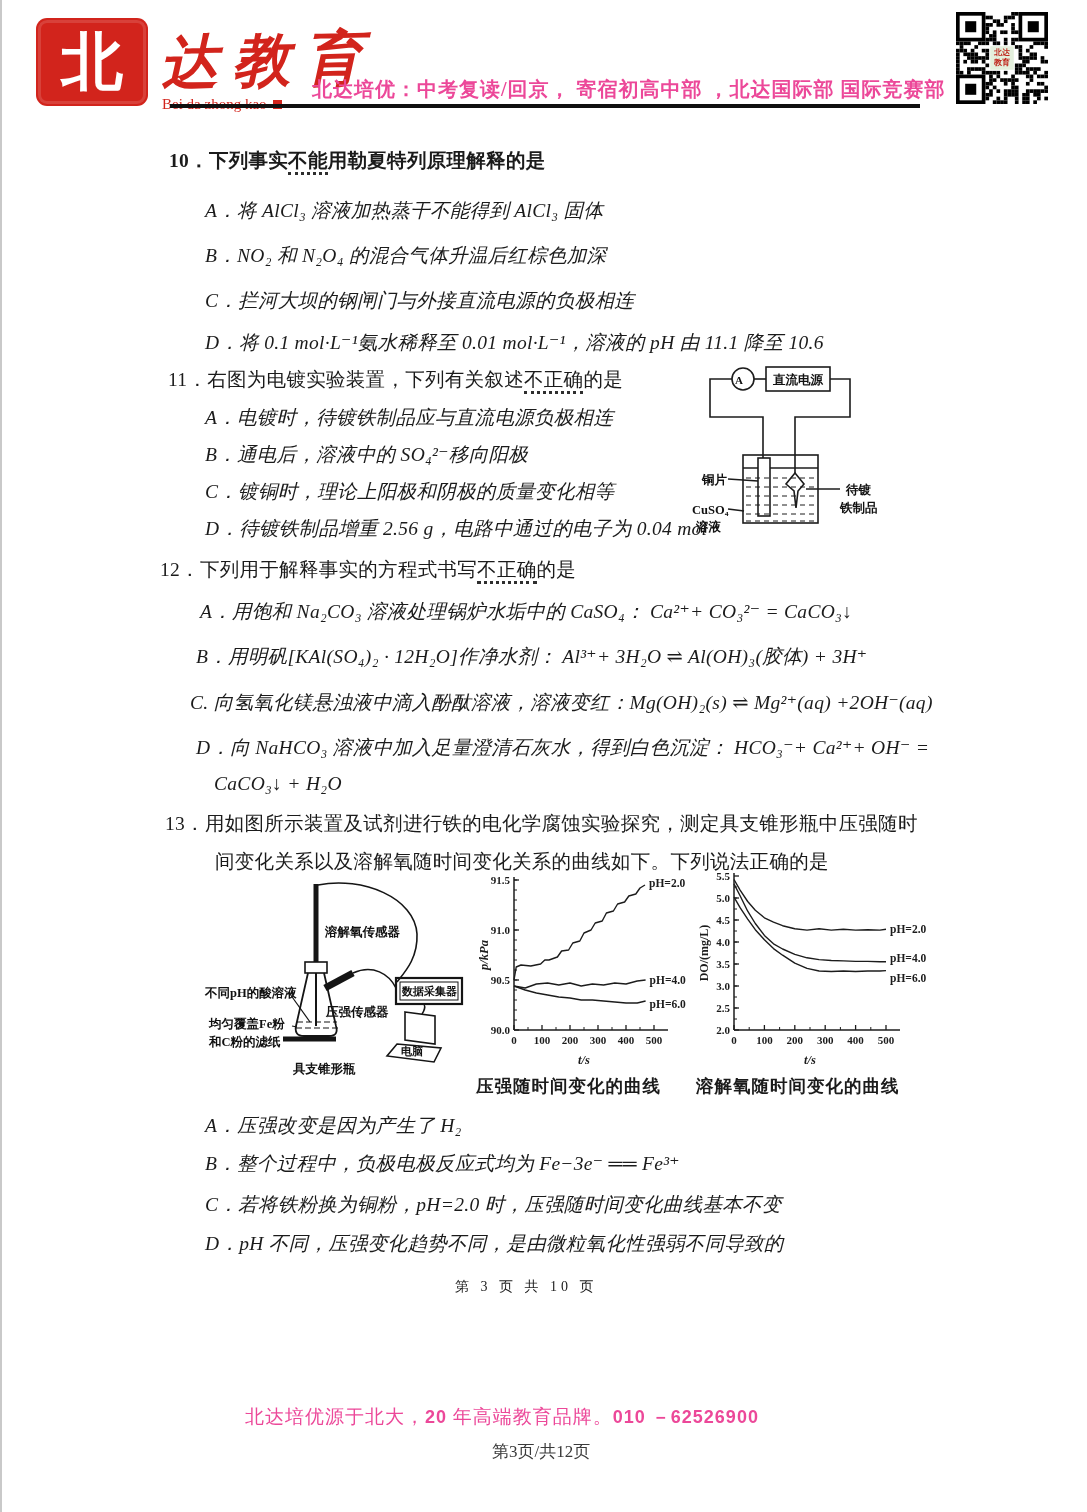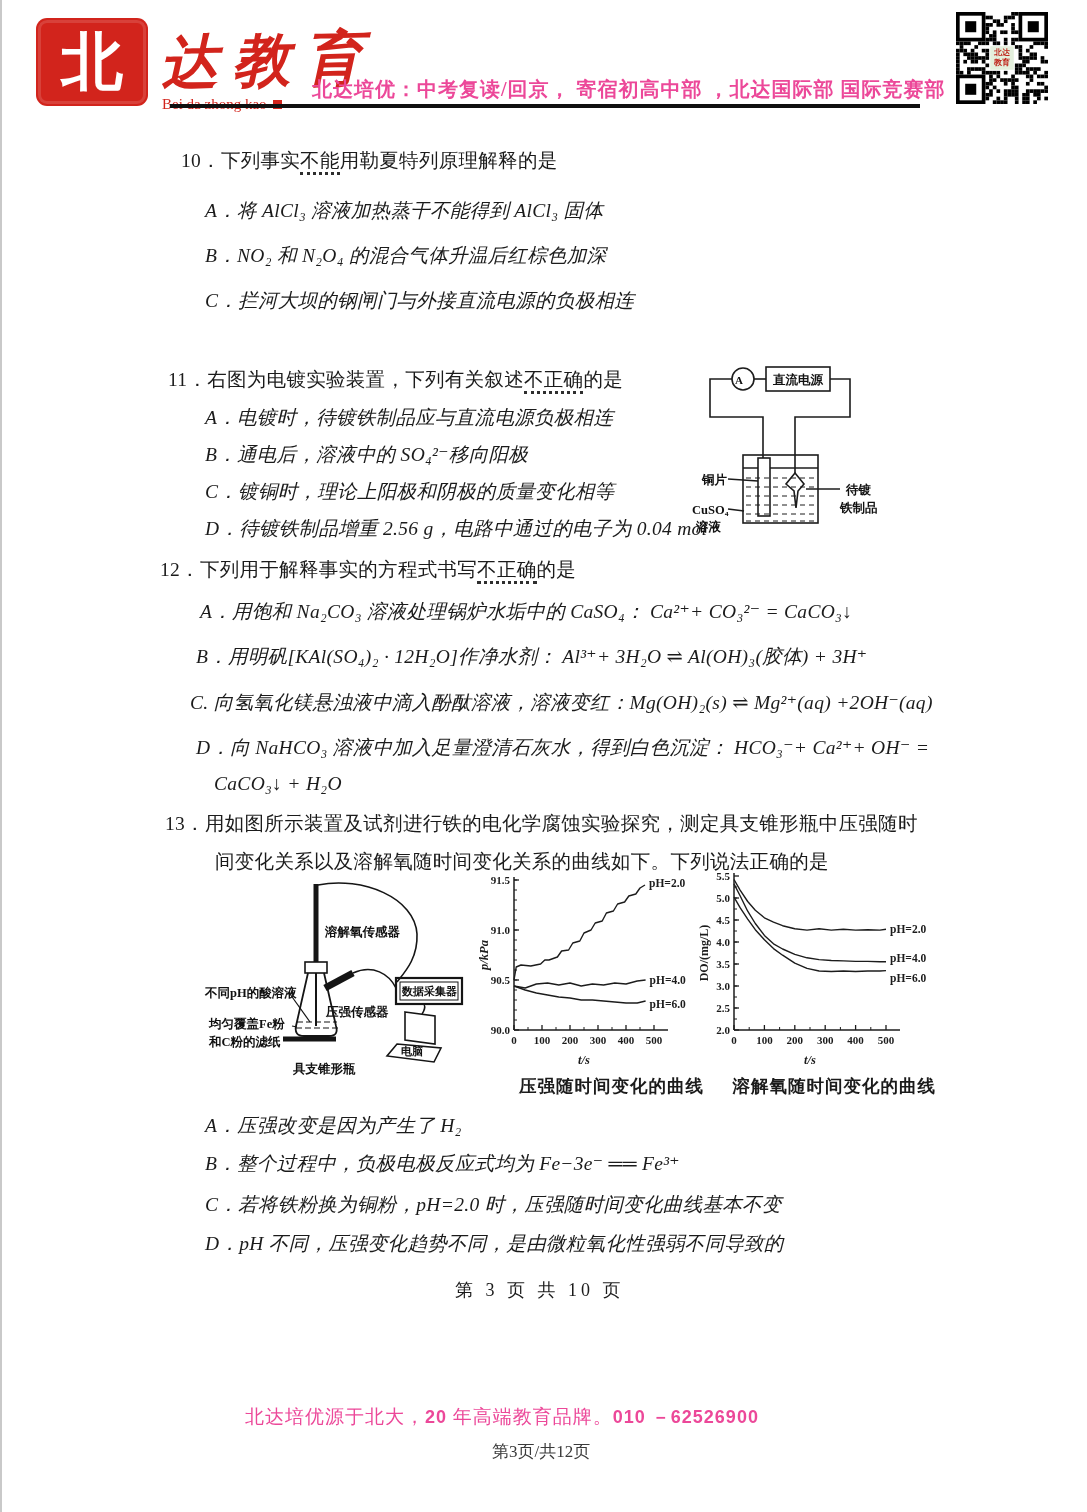--- a/index.html
+++ b/index.html
@@ -13,28 +13,28 @@
   .red{color:#ec4899;}
   .seal{background:#d2241c;border-radius:9px;display:flex;align-items:center;justify-content:center;
         box-shadow:0 0 0 2px #d2241c,inset 0 0 0 3px #ffffff22;}
   .seal span{color:#fff;font-weight:bold;font-size:62px;font-family:"Liberation Serif",serif;}
   .brandscript{color:#d2241c;font-weight:bold;font-style:italic;font-size:58px;letter-spacing:14px;
         transform:rotate(-1.5deg);font-family:"Liberation Serif",serif;}
   .brandsub{color:#d2241c;font-size:15px;font-family:"Liberation Serif",serif;}
   .sq{display:inline-block;width:9px;height:9px;background:#d2241c;margin-left:6px;}
   .slogan{font-size:20px;font-weight:bold;letter-spacing:1px;}
   .rule{background:#101010;}
-  .cap{font-size:17.5px;font-weight:600;text-align:right;letter-spacing:1px;}
+  .cap{font-size:17.5px;font-weight:600;text-align:left;letter-spacing:1px;}
   .tk{font:600 11px "Liberation Serif","DejaVu Serif",serif;fill:#1c1c1c;}
   .sl{font:600 11.5px "Liberation Serif","DejaVu Serif",serif;fill:#1c1c1c;}
   .al{font:italic 600 12.5px "Liberation Serif","DejaVu Serif",serif;fill:#1c1c1c;}
   .aln{font:600 12px "Liberation Serif","DejaVu Serif",serif;fill:#1c1c1c;}
   .dlab{font:600 12.5px "Liberation Serif","DejaVu Serif",serif;fill:#111;}
   .dlabs{font:600 11px "Liberation Serif","DejaVu Serif",serif;fill:#111;}
-  .pgnum{font-size:18px;letter-spacing:4px;}
+  .pgnum{font-size:14px;letter-spacing:4px;}
   .footred{font-size:19px;letter-spacing:1px;}
   .footred b{font-family:"Liberation Sans","DejaVu Sans",sans-serif;font-size:18px;}
   .footpage{font-size:17px;color:#3a3a3a;}
   .edge{background:#c9c9c9;}
 </style>
 </head>
 <body>
 
 <div class="page">
   <div class="abs edge" style="left:0;top:0;width:2px;height:1512px;"></div>
@@ -244,26 +244,27 @@
       <rect x="9.200000000000001" y="9.200000000000001" width="11.040000000000001" height="11.040000000000001" fill="#000"></rect>
       <rect x="64.4" y="1.84" width="25.76" height="25.76" fill="none" stroke="#000" stroke-width="3.68"></rect>
       <rect x="71.76" y="9.200000000000001" width="11.040000000000001" height="11.040000000000001" fill="#000"></rect>
       <rect x="1.84" y="64.4" width="25.76" height="25.76" fill="none" stroke="#000" stroke-width="3.68"></rect>
       <rect x="9.200000000000001" y="71.76" width="11.040000000000001" height="11.040000000000001" fill="#000"></rect>
       <rect x="34.224000000000004" y="34.224000000000004" width="23.552000000000003" height="23.552000000000003" fill="#e4f0dd"></rect>
       <text x="46" y="43" text-anchor="middle" style="font:700 8px 'Liberation Serif',serif;fill:#c0281e;">北达</text>
       <text x="46" y="53" text-anchor="middle" style="font:700 8px 'Liberation Serif',serif;fill:#c0281e;">教育</text>
     </svg>
 
-  <div class="abs stem nw" style="left:181px;top:147px;">
+  <div class="abs stem nw" style="left:169px;top:147px;font-weight:bold;">
     <span>10．</span><span>下列事实</span><span class="emdot">不能</span><span>用勒夏特列原理解释的是</span>
   </div>
   <div class="abs opt nw" style="left:205px;top:197px;"><span>A．</span><span>将 AlCl₃ 溶液加热蒸干不能得到 AlCl₃ 固体</span></div>
   <div class="abs opt nw" style="left:205px;top:242px;"><span>B．</span><span>NO₂ 和 N₂O₄ 的混合气体升温后红棕色加深</span></div>
   <div class="abs opt nw" style="left:205px;top:287px;"><span>C．</span><span>拦河大坝的钢闸门与外接直流电源的负极相连</span></div>
+  <div class="abs opt nw" style="left:205px;top:329px;"><span>D．</span><span>将 0.1 mol·L⁻¹氨水稀释至 0.01 mol·L⁻¹，溶液的 pH 由 11.1 降至 10.6</span></div>
 
   <div class="abs stem nw" style="left:168px;top:366px;">
     <span>11．</span><span>右图为电镀实验装置，下列有关叙述</span><span class="emdot">不正确</span><span>的是</span>
   </div>
   <div class="abs opt nw" style="left:205px;top:404px;"><span>A．</span><span>电镀时，待镀铁制品应与直流电源负极相连</span></div>
   <div class="abs opt nw" style="left:205px;top:441px;"><span>B．</span><span>通电后，溶液中的 SO₄²⁻移向阳极</span></div>
   <div class="abs opt nw" style="left:205px;top:478px;"><span>C．</span><span>镀铜时，理论上阳极和阴极的质量变化相等</span></div>
   <div class="abs opt nw" style="left:205px;top:515px;text-align:right;"><span>D．</span><span>待镀铁制品增重 2.56 g，电路中通过的电子为 0.04 mol</span></div>
 
   <svg class="abs" style="left:690px;top:360px;" width="397" height="185" viewBox="0 0 397 185">

